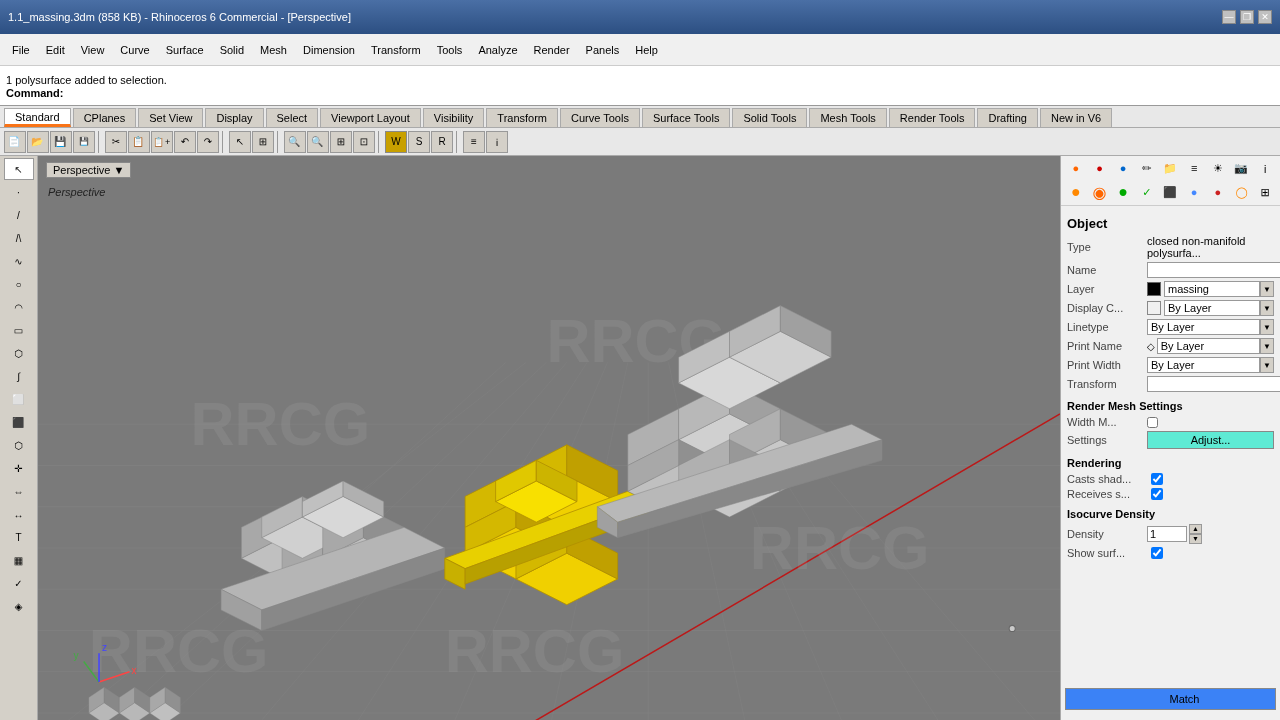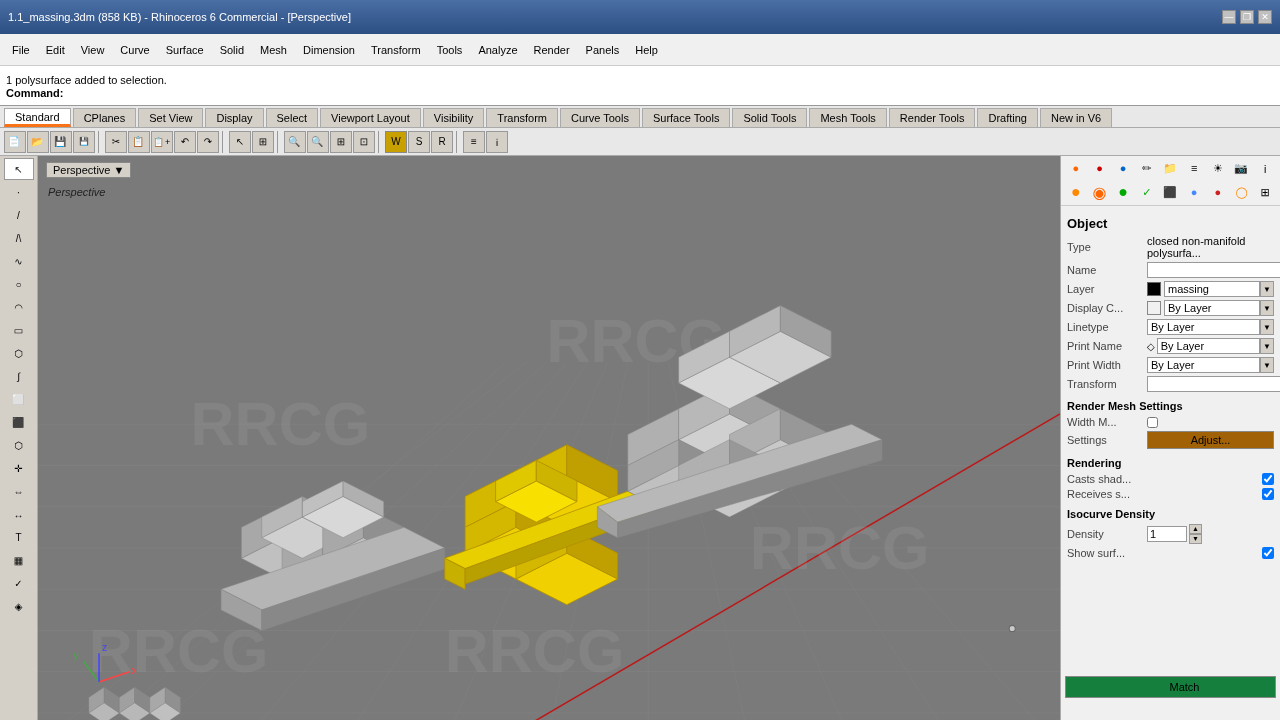--- a/index.html
+++ b/index.html
@@ -240,39 +240,38 @@
       margin: 8px 0 4px 0;
       color: #000;
     }
 
     .prop-checkbox-row {
       display: flex;
       align-items: center;
       margin-bottom: 3px;
       font-size: 11px;
       gap: 4px;
-      justify-content: space-between;
     }
     .prop-checkbox-row input[type=checkbox] { width: 12px; height: 12px; }
 
     .adjust-btn {
-      background: #a16207;
+      background: #5eead4;
       border: 1px solid #888;
       padding: 2px 24px;
       font-size: 11px;
       cursor: pointer;
       flex: 1;
     }
 
     
     .panel-btn {
       width: calc(100% - 8px);
-      margin: 20px 4px 2px 4px;
+      margin: 8px 4px 2px 4px;
       height: 22px;
-      background: #15803d;
+      background: #3b82f6;
       border: 1px solid #888;
       font-size: 11px;
       cursor: pointer;
       display: flex; align-items: center; justify-content: center; padding-left: 28px;
     }
 
     .density-input {
       width: 40px;
       border: 1px solid #999;
       background: #fff;

